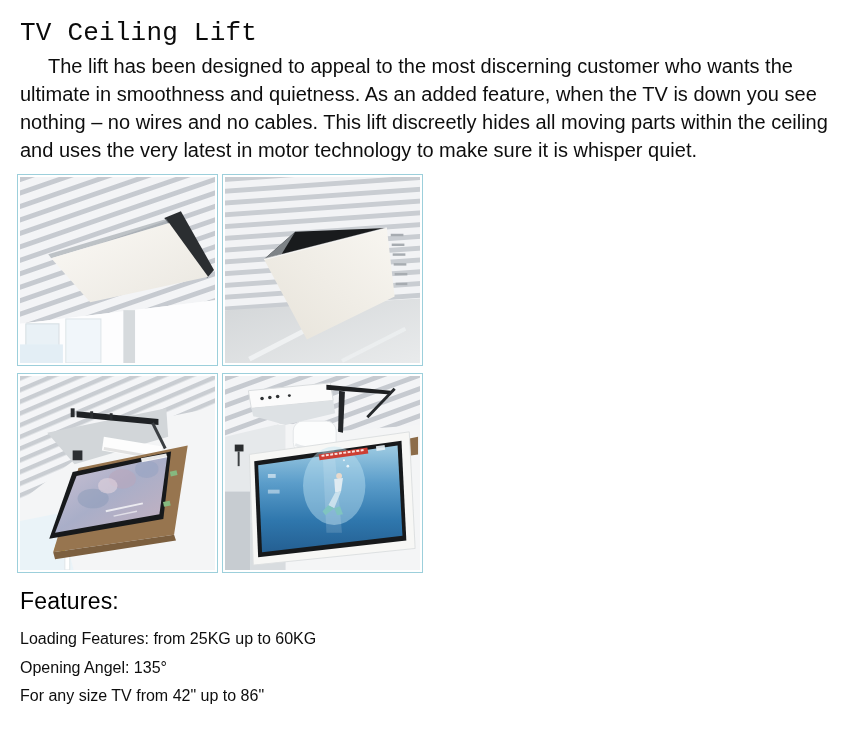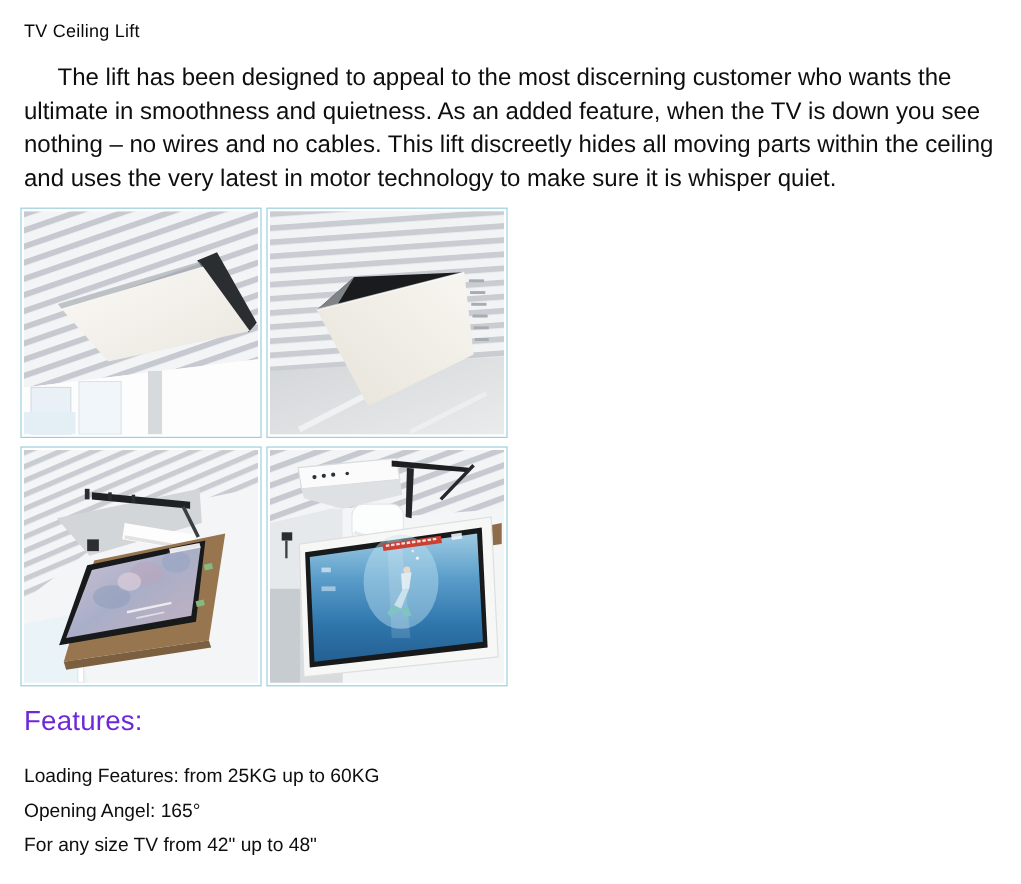--- a/index.html
+++ b/index.html
@@ -3,42 +3,42 @@
 <meta charset="utf-8">
 <style>
   html,body{margin:0;padding:0;background:#ffffff;}
   body{
     width:851px;height:737px;overflow:hidden;
     font-family:"Liberation Sans","DejaVu Sans",sans-serif;
     color:#0c0c0c;
   }
   .page{padding:18px 19px 0 20px;box-sizing:border-box;}
   .page-title{
-    font-size:15px;font-weight:400;letter-spacing:.2px;
-    margin:0 0 16px 0;color:#0a0a0a;
+    font-size:26px;font-weight:400;letter-spacing:.2px;
+    margin:0 0 4px 0;color:#0a0a0a;font-family:Liberation Mono, monospace;
   }
   .description{
     font-size:20px;line-height:28px;margin:0;width:812px;
     text-indent:28px;color:#0e0e0e;
   }
   .gallery{
     margin:10px 0 0 -3px;
     display:grid;
     grid-template-columns:201px 201px;
     grid-template-rows:192px 200px;
     column-gap:4px;row-gap:7px;
   }
   .photo{
     margin:0;box-sizing:border-box;
     border:1px solid #9ccfdb;background:#fff;padding:2px;
   }
   .photo svg{display:block;width:100%;height:100%;}
   .features-heading{
     font-size:23px;font-weight:400;letter-spacing:.2px;
-    margin:15px 0 20px 0;color:#6d28d9;
+    margin:15px 0 10px 0;color:#000000;
   }
   .features p{
     font-size:16px;line-height:28.5px;margin:0;color:#0e0e0e;
   }
 </style>
 </head>
 <body>
 
 <main class="page">
 
@@ -204,17 +204,17 @@
         <circle cx="122" cy="86" r="1.1" fill="#ffffff" opacity="0.7"></circle>
       </svg>
     </figure>
 
   </div>
 
   <h2 class="features-heading">Features:</h2>
 
   <div class="features">
     <p>Loading Features: from 25KG up to 60KG</p>
-    <p>Opening Angel: 165°</p>
-    <p>For any size TV from 42" up to 48"</p>
+    <p>Opening Angel: 135°</p>
+    <p>For any size TV from 42" up to 86"</p>
   </div>
 
 </main>
 
 </body></html>

